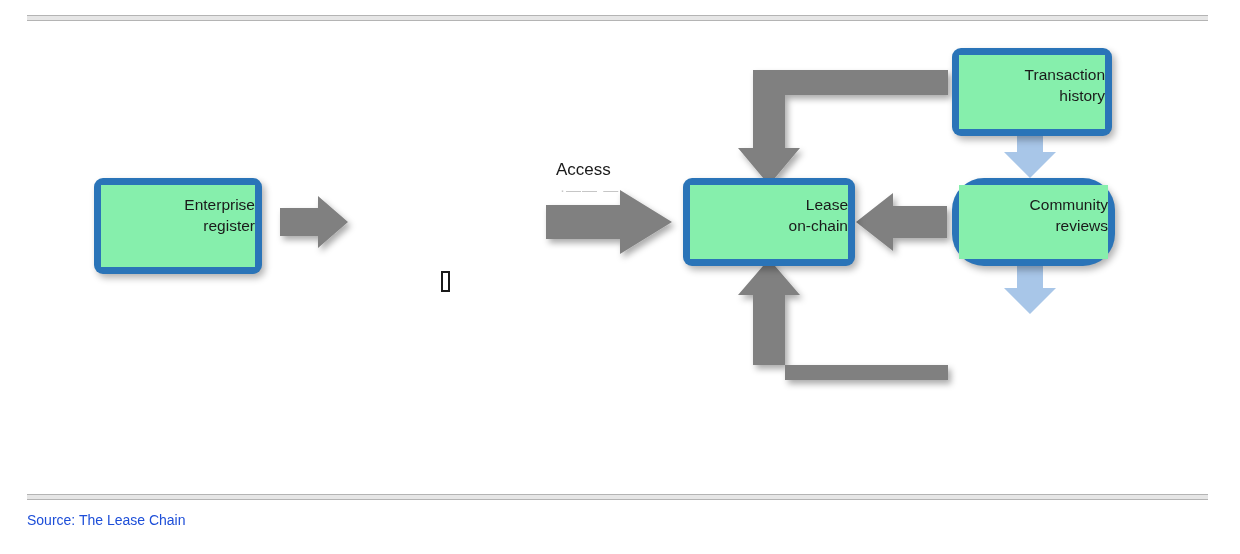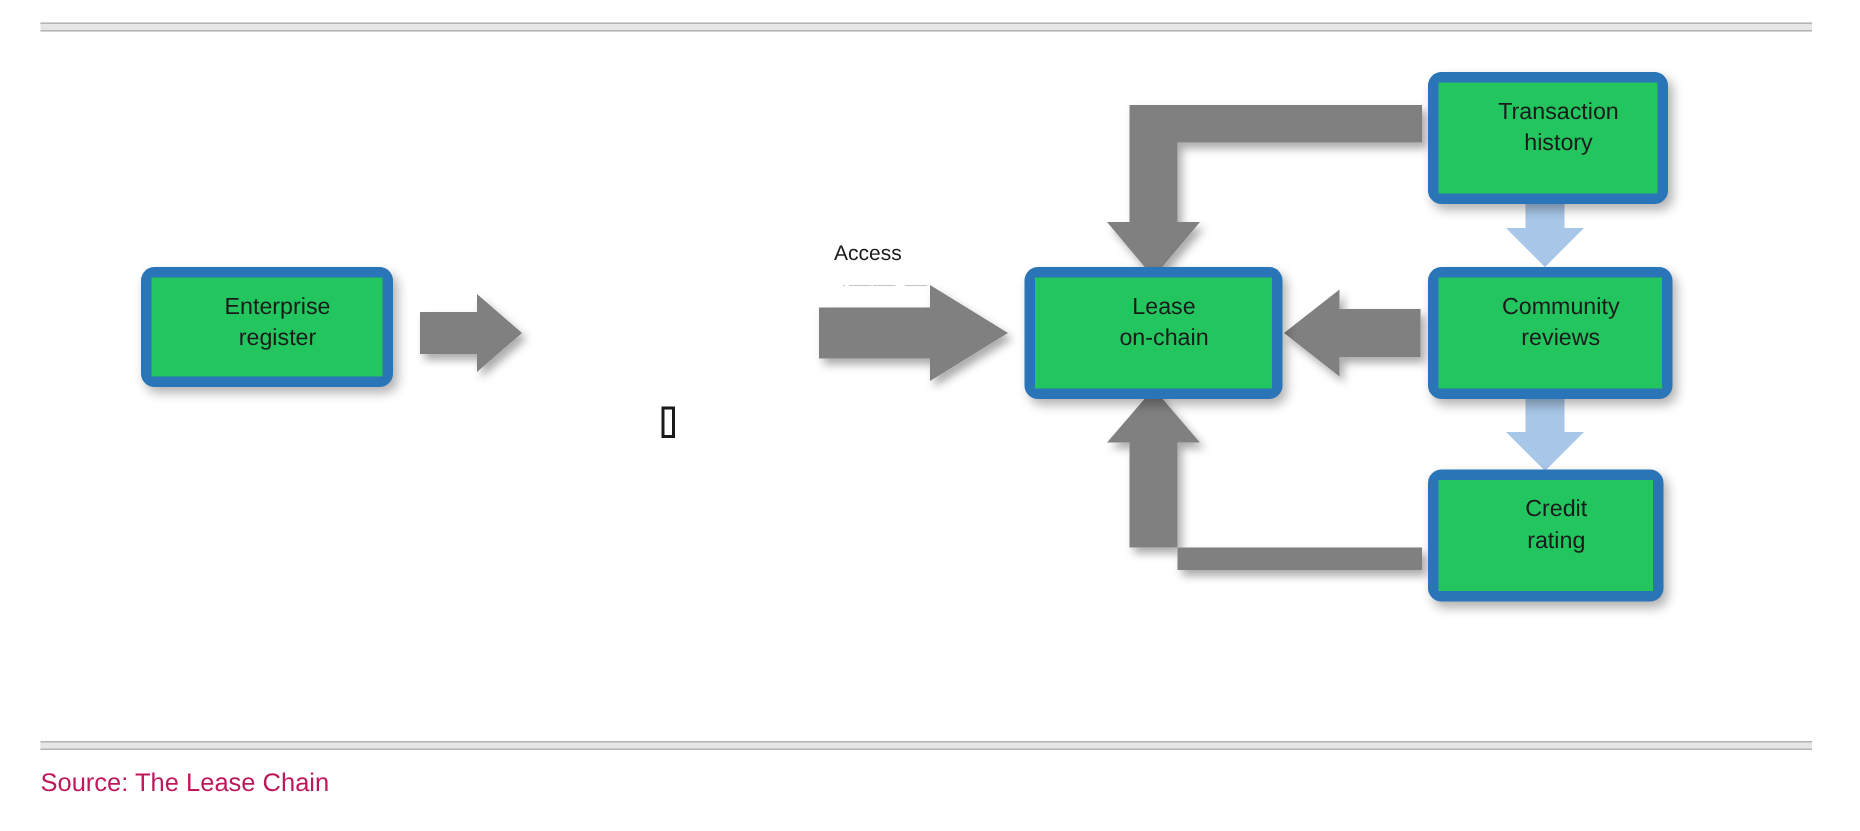--- a/index.html
+++ b/index.html
@@ -44,40 +44,40 @@
     box-sizing: border-box;
     background: #2A74B8;
     border-radius: 9px;
     padding: 7px;
     box-shadow: 3px 4px 7px rgba(0,0,0,0.30);
   }
   .node .inner {
     box-sizing: border-box;
     width: 100%;
     height: 100%;
-    background: #22c55e;
+    background: #86efac;
     padding: 9px 0 0 14px;
     font-size: 15.5px;
     line-height: 21px;
     color: #1a1a1a;
     white-space: pre-line;
-    text-align: center;
+    text-align: right;
   }
 
-  #node-enterprise-register { left: 94px;  top: 178px; width: 168px; height: 80px; }
+  #node-enterprise-register { left: 94px;  top: 178px; width: 168px; height: 96px; }
   #node-information-audit   { left: 355px; top: 178px; width: 175px; height: 88px; }
   #node-data-on-chain       { left: 683px; top: 178px; width: 172px; height: 88px; }
   #node-transaction-history { left: 952px; top: 48px;  width: 160px; height: 88px; }
-  #node-community-reviews   { left: 952px; top: 178px; width: 163px; height: 88px; }
+  #node-community-reviews   { left: 952px; top: 178px; width: 163px; height: 88px; border-radius: 32px; }
   #node-credit-rating       { left: 952px; top: 313px; width: 157px; height: 88px; }
 
   
   .label {
     position: absolute;
-    font-size: 14px;
+    font-size: 17px;
     color: #1a1a1a;
     white-space: nowrap;
   }
   #label-access { left: 556px; top: 160px; }
 
   
   #label-access-sub {
     position: absolute;
     left: 560px;
     top: 190px;
@@ -104,22 +104,22 @@
     box-sizing: border-box;
     border: 2px solid #1a1a1a;
     background: #ffffff;
   }
 
   
   #source-caption {
     position: absolute;
     left: 27px;
     top: 512px;
-    font-size: 17px;
-    color: #be185d;
+    font-size: 14px;
+    color: #1d4ed8;
     white-space: nowrap;
   }
 
   svg .arrow-gray  { fill: #808080; }
   svg .arrow-light { fill: #A8C6E8; }
 </style>
 </head>
 <body>
 
 <div class="rule top"></div>
@@ -176,24 +176,20 @@
   <div class="node" id="node-transaction-history">
     <div class="inner">Transaction
 history</div>
   </div>
 
   <div class="node" id="node-community-reviews">
     <div class="inner">Community
 reviews</div>
   </div>
 
-  <div class="node" id="node-credit-rating">
-    <div class="inner">Credit
-rating</div>
-  </div>
 
   <div class="label" id="label-access">Access</div>
   <div id="label-access-sub">
     <span class="ghost">·——  —   —</span>
   </div>
 
   <div id="glyph-tofu"></div>
 
 </div>
 

